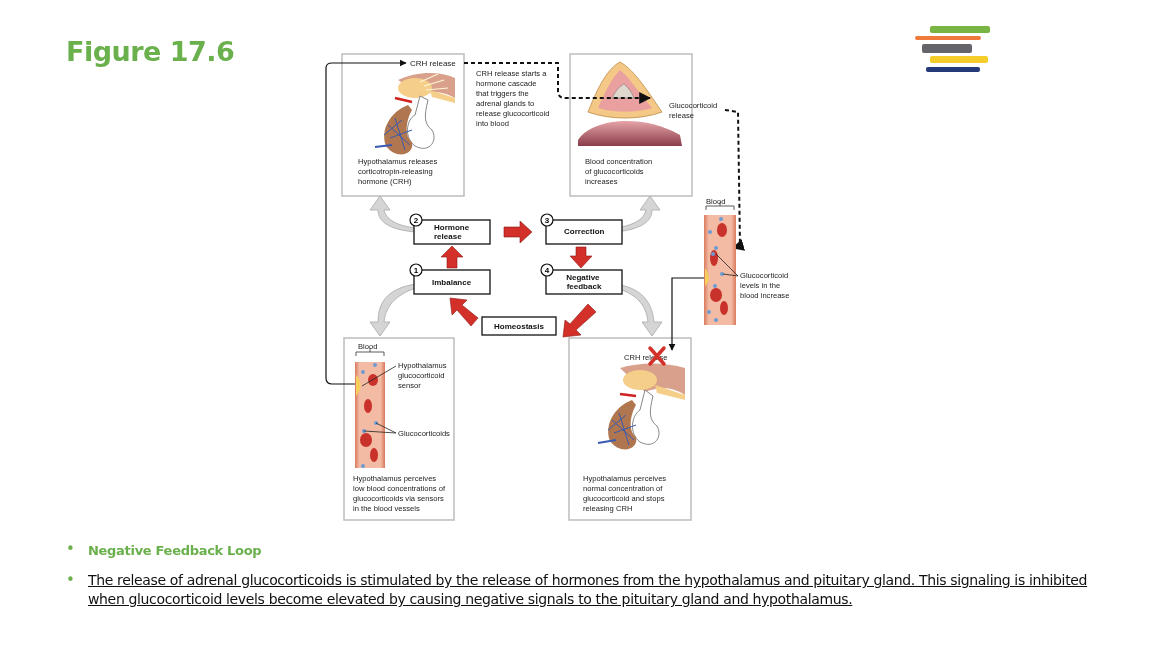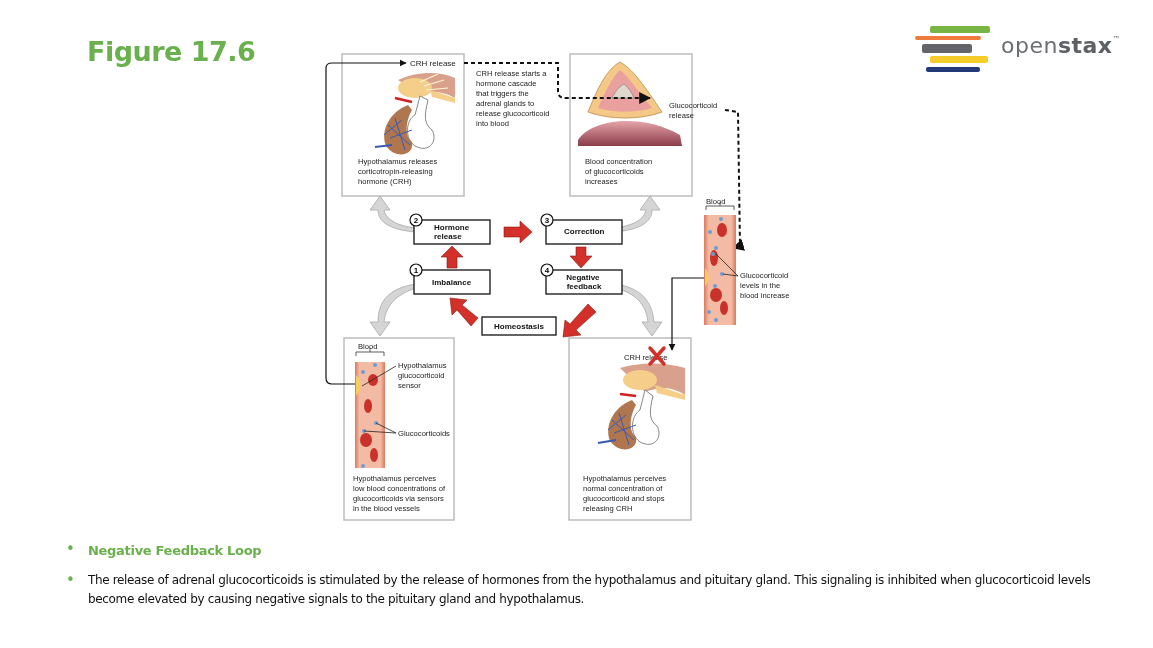--- a/index.html
+++ b/index.html
@@ -1,42 +1,41 @@
 <!DOCTYPE html>
 <html><head>
 <meta charset="utf-8">
 <style>
   html, body { margin:0; padding:0; }
   body { width:1153px; height:648px; background:#ffffff; position:relative; overflow:hidden; font-family:"Liberation Sans", sans-serif; }
-  .title { position:absolute; left:66px; top:36px; font-family:"DejaVu Sans", sans-serif; font-weight:bold; font-size:27px; color:#6ab04c; letter-spacing:-0.5px;margin-left:21px; }
+  .title { position:absolute; left:66px; top:36px; font-family:"DejaVu Sans", sans-serif; font-weight:bold; font-size:27px; color:#6ab04c; letter-spacing:-0.5px; }
   .logo { position:absolute; left:912px; top:24px; width:220px; height:54px; }
   .logo .bar { position:absolute; height:7px; border-radius:2px; }
   .logo-text { position:absolute; left:89px; top:9px; font-family:"DejaVu Sans", sans-serif; font-size:22px; color:#6b6e72; letter-spacing:0.5px; }
   .logo-text b { font-weight:bold; color:#5d6064; }
   .logo-text sup { font-size:8px; vertical-align:top; position:relative; top:2px; }
   #diagram { position:absolute; left:320px; top:50px; }
   .bullets { position:absolute; left:66px; top:540px; width:1060px; font-family:"DejaVu Sans", sans-serif; }
   .bullet { position:relative; padding-left:22px; margin-bottom:10px; }
   .bullet .dot { position:absolute; left:0; top:0; font-size:15px; color:#6ab04c; }
   .b1 { font-size:13px; font-weight:bold; color:#6ab04c; letter-spacing:-0.3px; }
-  .b2 { font-size:12px; line-height:19px; color:#111; letter-spacing:-0.35px; }
+  .b2 { font-size:14px; line-height:19px; color:#111; letter-spacing:-0.35px;text-decoration:underline; }
   svg text { font-family:"Liberation Sans", sans-serif; }
 </style>
 </head>
 <body>
 
 <div class="title">Figure 17.6</div>
 
 <div class="logo">
   <div class="bar" style="left:18px;top:2px;width:60px;background:#78b543;"></div>
   <div class="bar" style="left:3px;top:12px;width:66px;height:4px;background:#f07a3b;"></div>
   <div class="bar" style="left:10px;top:20px;width:50px;height:9px;background:#63656a;"></div>
   <div class="bar" style="left:18px;top:32px;width:58px;background:#f4cd2a;"></div>
   <div class="bar" style="left:14px;top:43px;width:54px;height:5px;background:#233a7a;"></div>
-  <div class="logo-text"><span>open</span><b>stax</b><sup>™</sup></div>
 </div>
 
 <svg id="diagram" width="500" height="475" viewBox="0 0 500 475">
   <defs>
     <marker id="arrowBlk" viewBox="0 0 10 10" refX="9" refY="5" markerWidth="6" markerHeight="6" orient="auto">
       <path d="M0,0 L10,5 L0,10 z" fill="#111"></path>
     </marker>
     <linearGradient id="vesselGrad" x1="0" x2="1">
       <stop offset="0" stop-color="#d97a5e"></stop>
         <stop offset="0.15" stop-color="#f3bba3"></stop>

